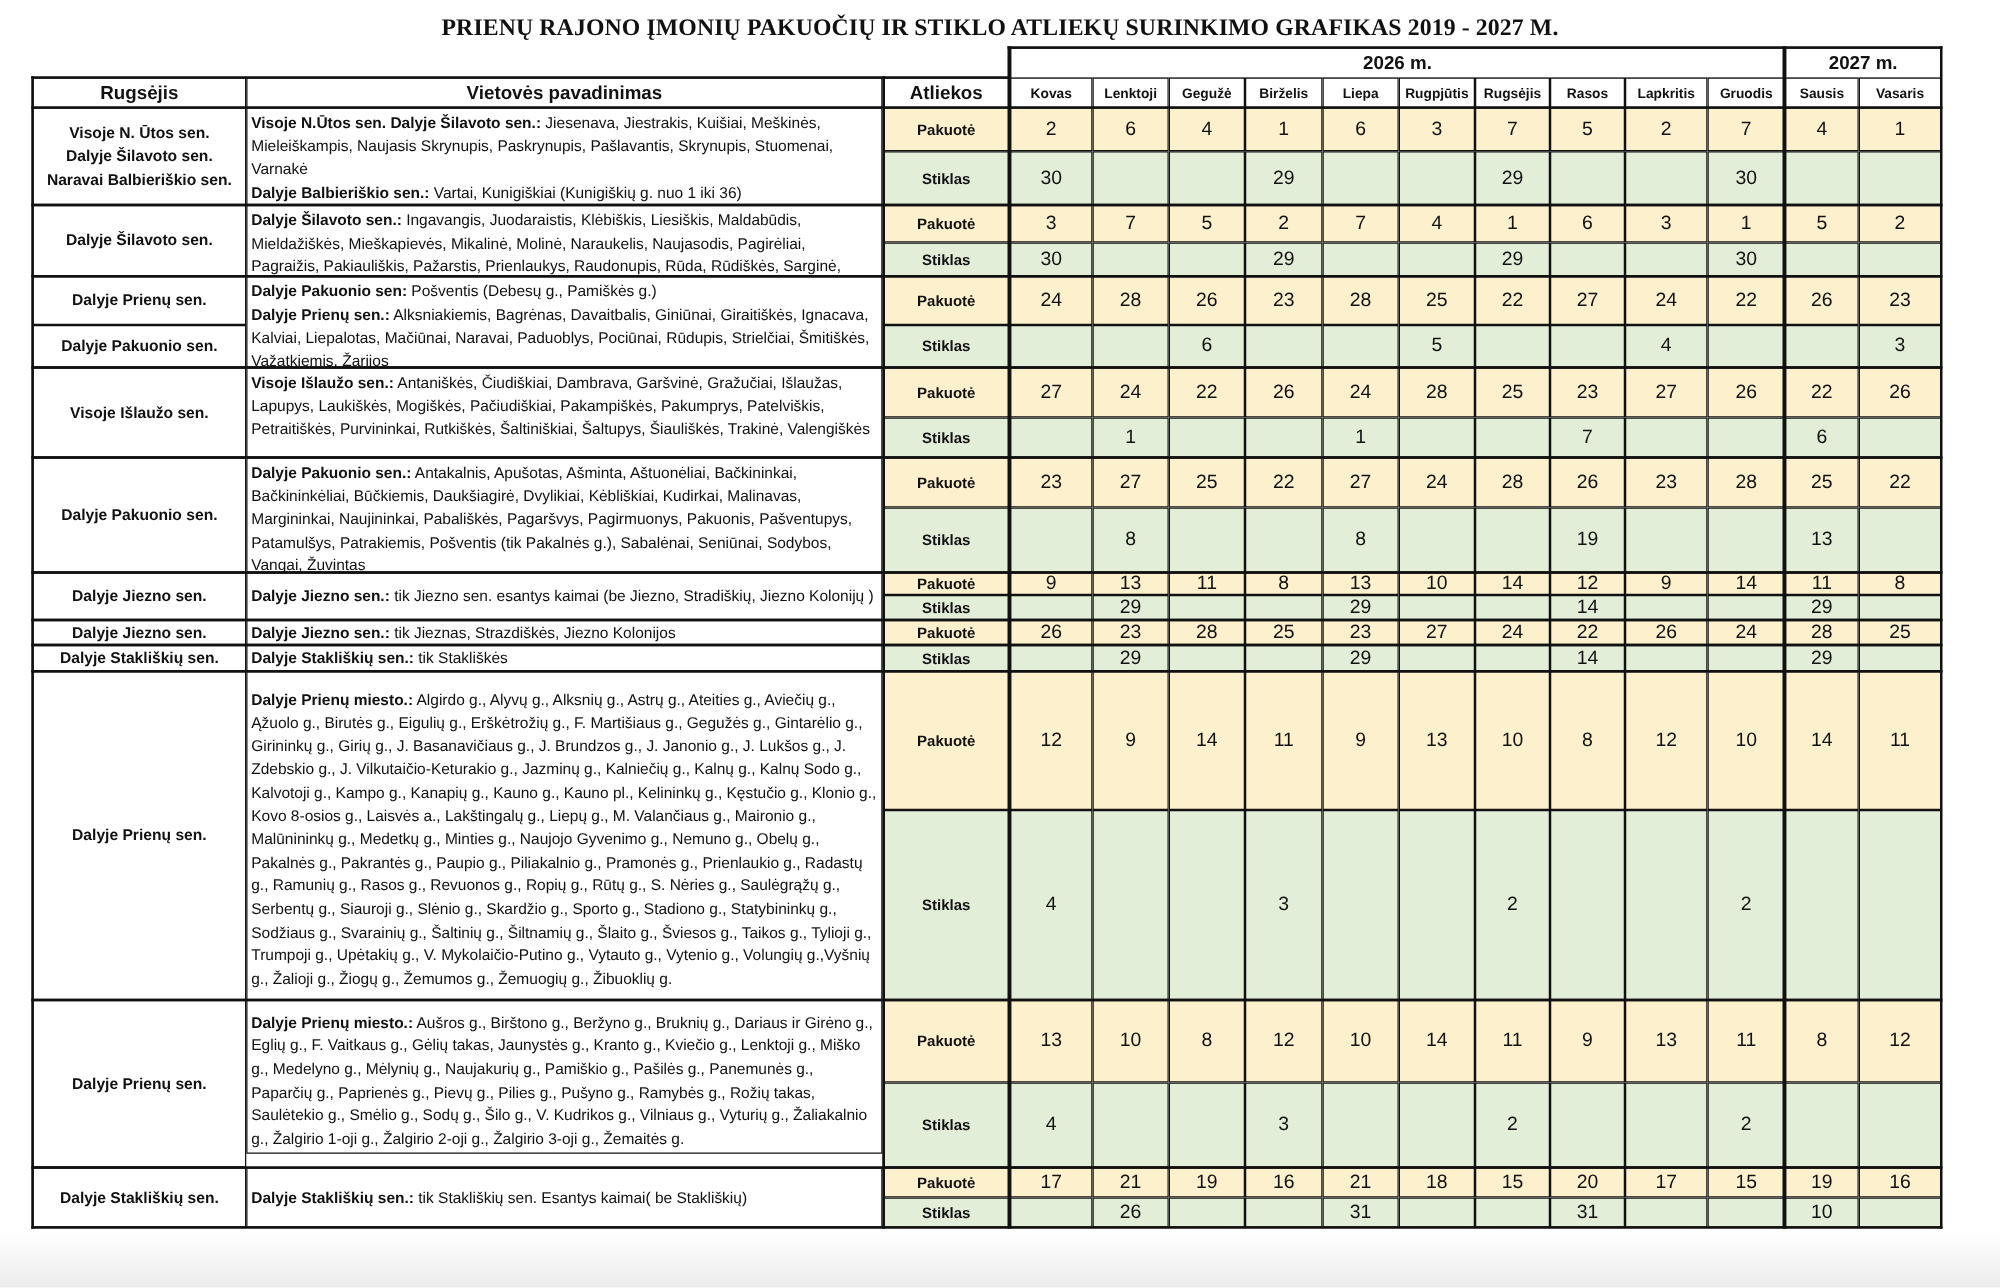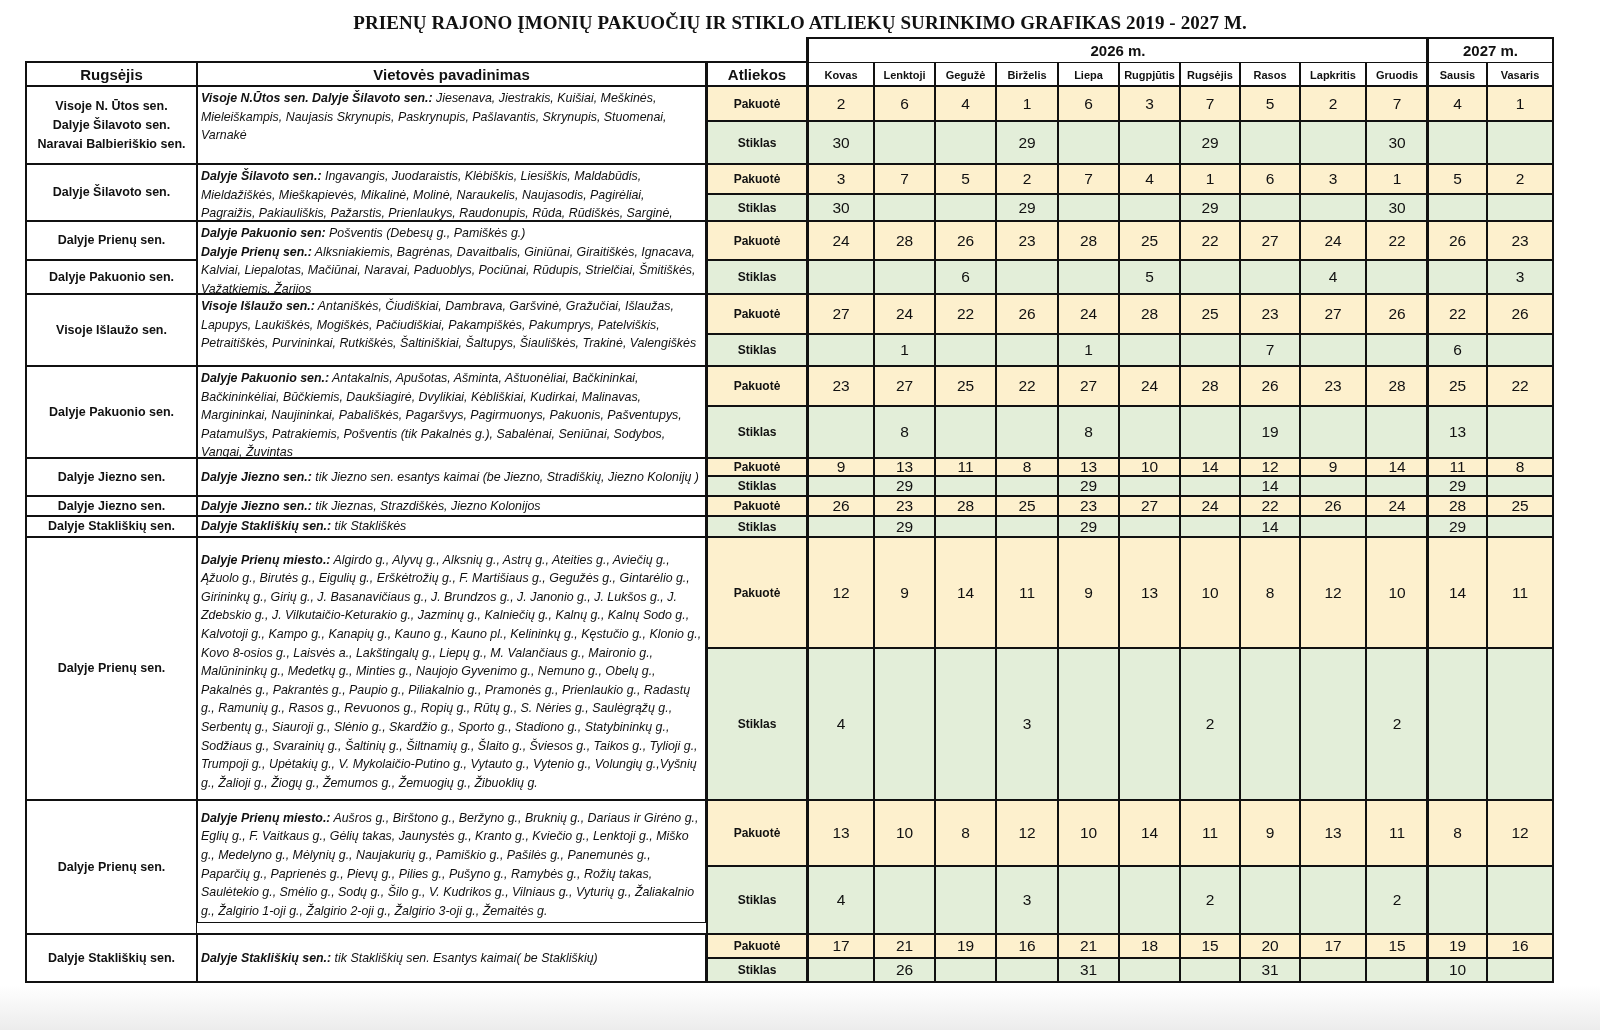--- a/index.html
+++ b/index.html
@@ -10,21 +10,21 @@
   .title { position:absolute; left:0; width:1600px; top:12px; text-align:center;
          font-family:"Liberation Serif", serif; font-weight:bold; font-size:19px; letter-spacing:0.1px; }
   .cell { position:absolute; box-sizing:border-box; border:1px solid #111;
           display:flex; align-items:center; justify-content:center; text-align:center; }
   .hdr { background:#fff; font-weight:bold; }
   .yearhdr { font-size:15px; }
   .monthhdr { font-size:11px; }
   .colhdr { font-size:15px; }
   .sen { font-size:12.5px; font-weight:bold; line-height:19px; padding:0 4px; background:#fff; }
   .viet { font-size:12.4px; line-height:18.6px; justify-content:flex-start; align-items:flex-start;
-          text-align:left; padding:2px 3px; background:#fff;font-style:italic; }
+          text-align:left; padding:2px 3px; background:#fff; }
   .viet b { font-weight:bold; }
   .type { font-size:12px; font-weight:bold; }
   .pak { background:#fdf0cd; }
   .sti { background:#e3eed9; }
   .num { font-size:15.5px; }
   .thick { position:absolute; background:#111; }
 </style>
 </head>
 <body>
 
@@ -108,20 +108,21 @@
       </div>
     </div>
     <div class="cell sen" style="left: 26px; top: 934px; width: 171px; height: 48px;">
       <div>
         <div>Dalyje Stakliškių sen.</div>
       </div>
     </div>
     <div class="cell viet" style="left: 197px; top: 86px; width: 509px; height: 78px;">
       <div>
         <div><b>Visoje N.Ūtos sen.  Dalyje Šilavoto sen.:</b><span> Jiesenava, Jiestrakis, Kuišiai, Meškinės, Mieleiškampis, Naujasis Skrynupis, Paskrynupis, Pašlavantis, Skrynupis, Stuomenai, Varnakė</span></div>
+        <div><b>Dalyje Balbieriškio sen.:</b><span> Vartai, Kunigiškiai (Kunigiškių g. nuo 1 iki 36)</span></div>
       </div>
     </div>
     <div class="cell viet" style="left: 197px; top: 164px; width: 509px; height: 57px;">
       <div>
         <div><b>Dalyje Šilavoto sen.:</b><span> Ingavangis, Juodaraistis, Klėbiškis, Liesiškis, Maldabūdis, Mieldažiškės, Mieškapievės, Mikalinė, Molinė, Naraukelis, Naujasodis, Pagirėliai, Pagraižis, Pakiauliškis, Pažarstis, Prienlaukys, Raudonupis, Rūda, Rūdiškės, Sarginė,</span></div>
       </div>
     </div>
     <div class="cell viet" style="left: 197px; top: 221px; width: 509px; height: 73px;">
       <div>
         <div><b>Dalyje Pakuonio sen:</b><span> Pošventis (Debesų g., Pamiškės g.)</span></div>

